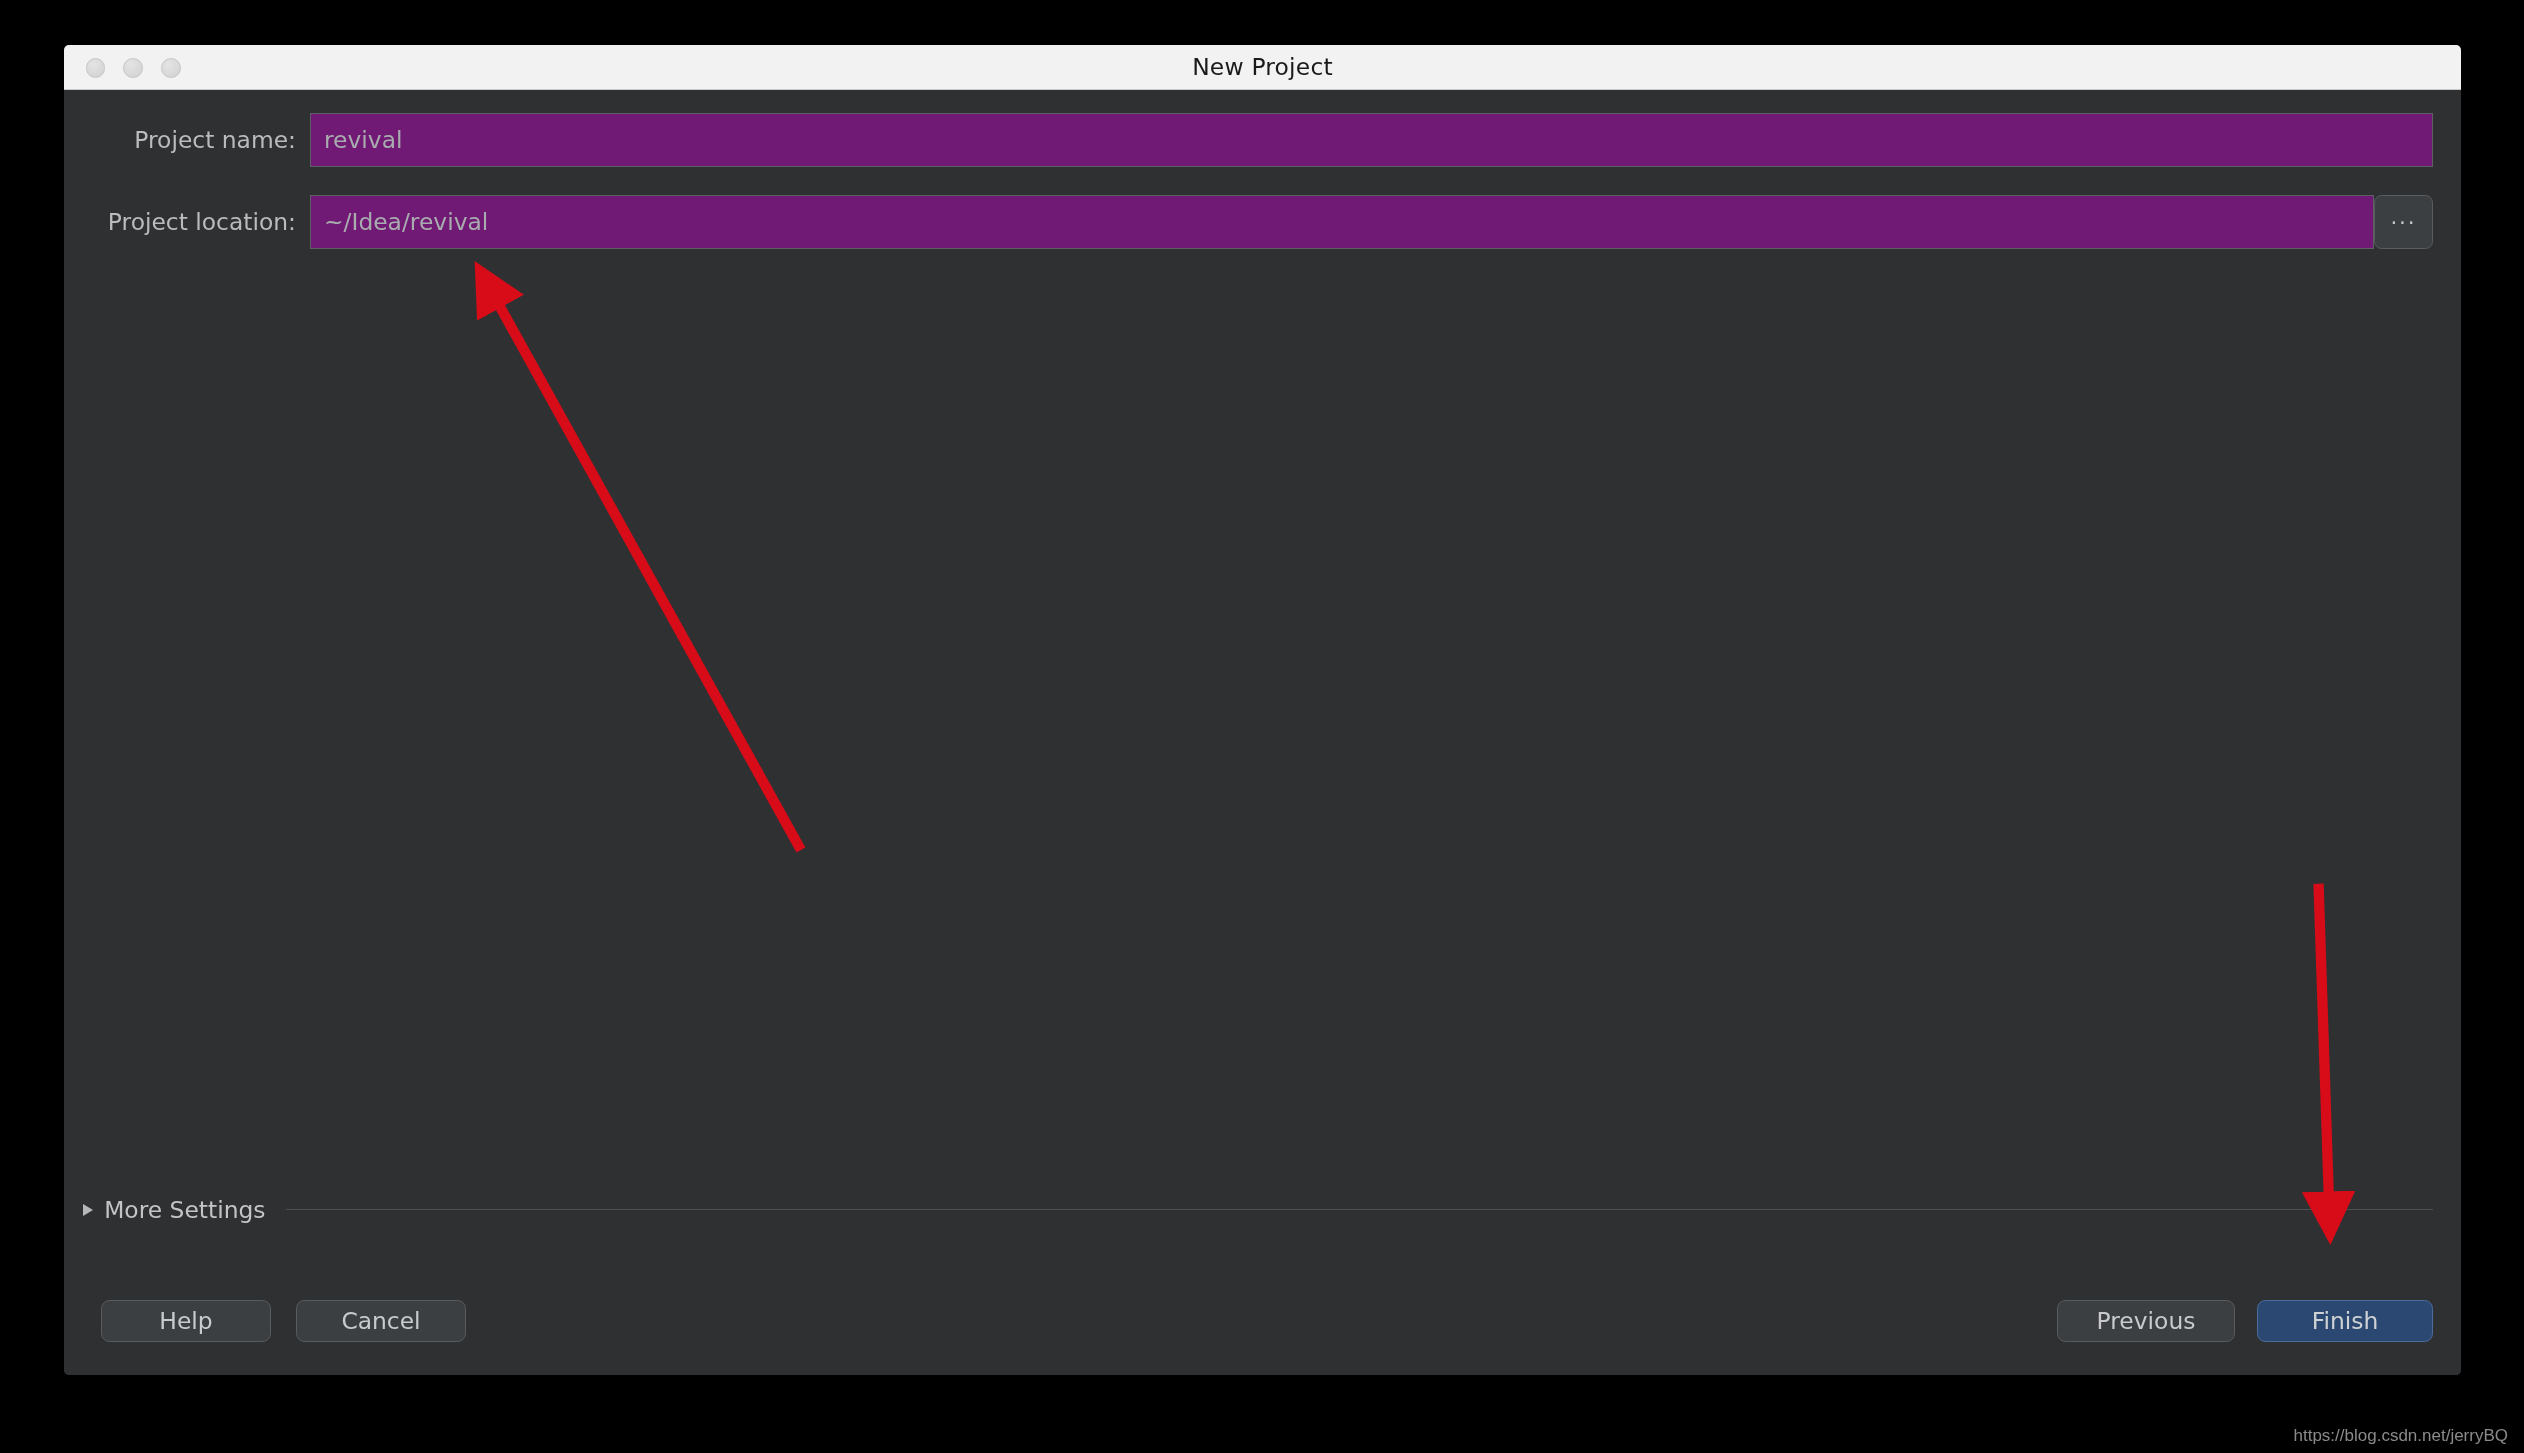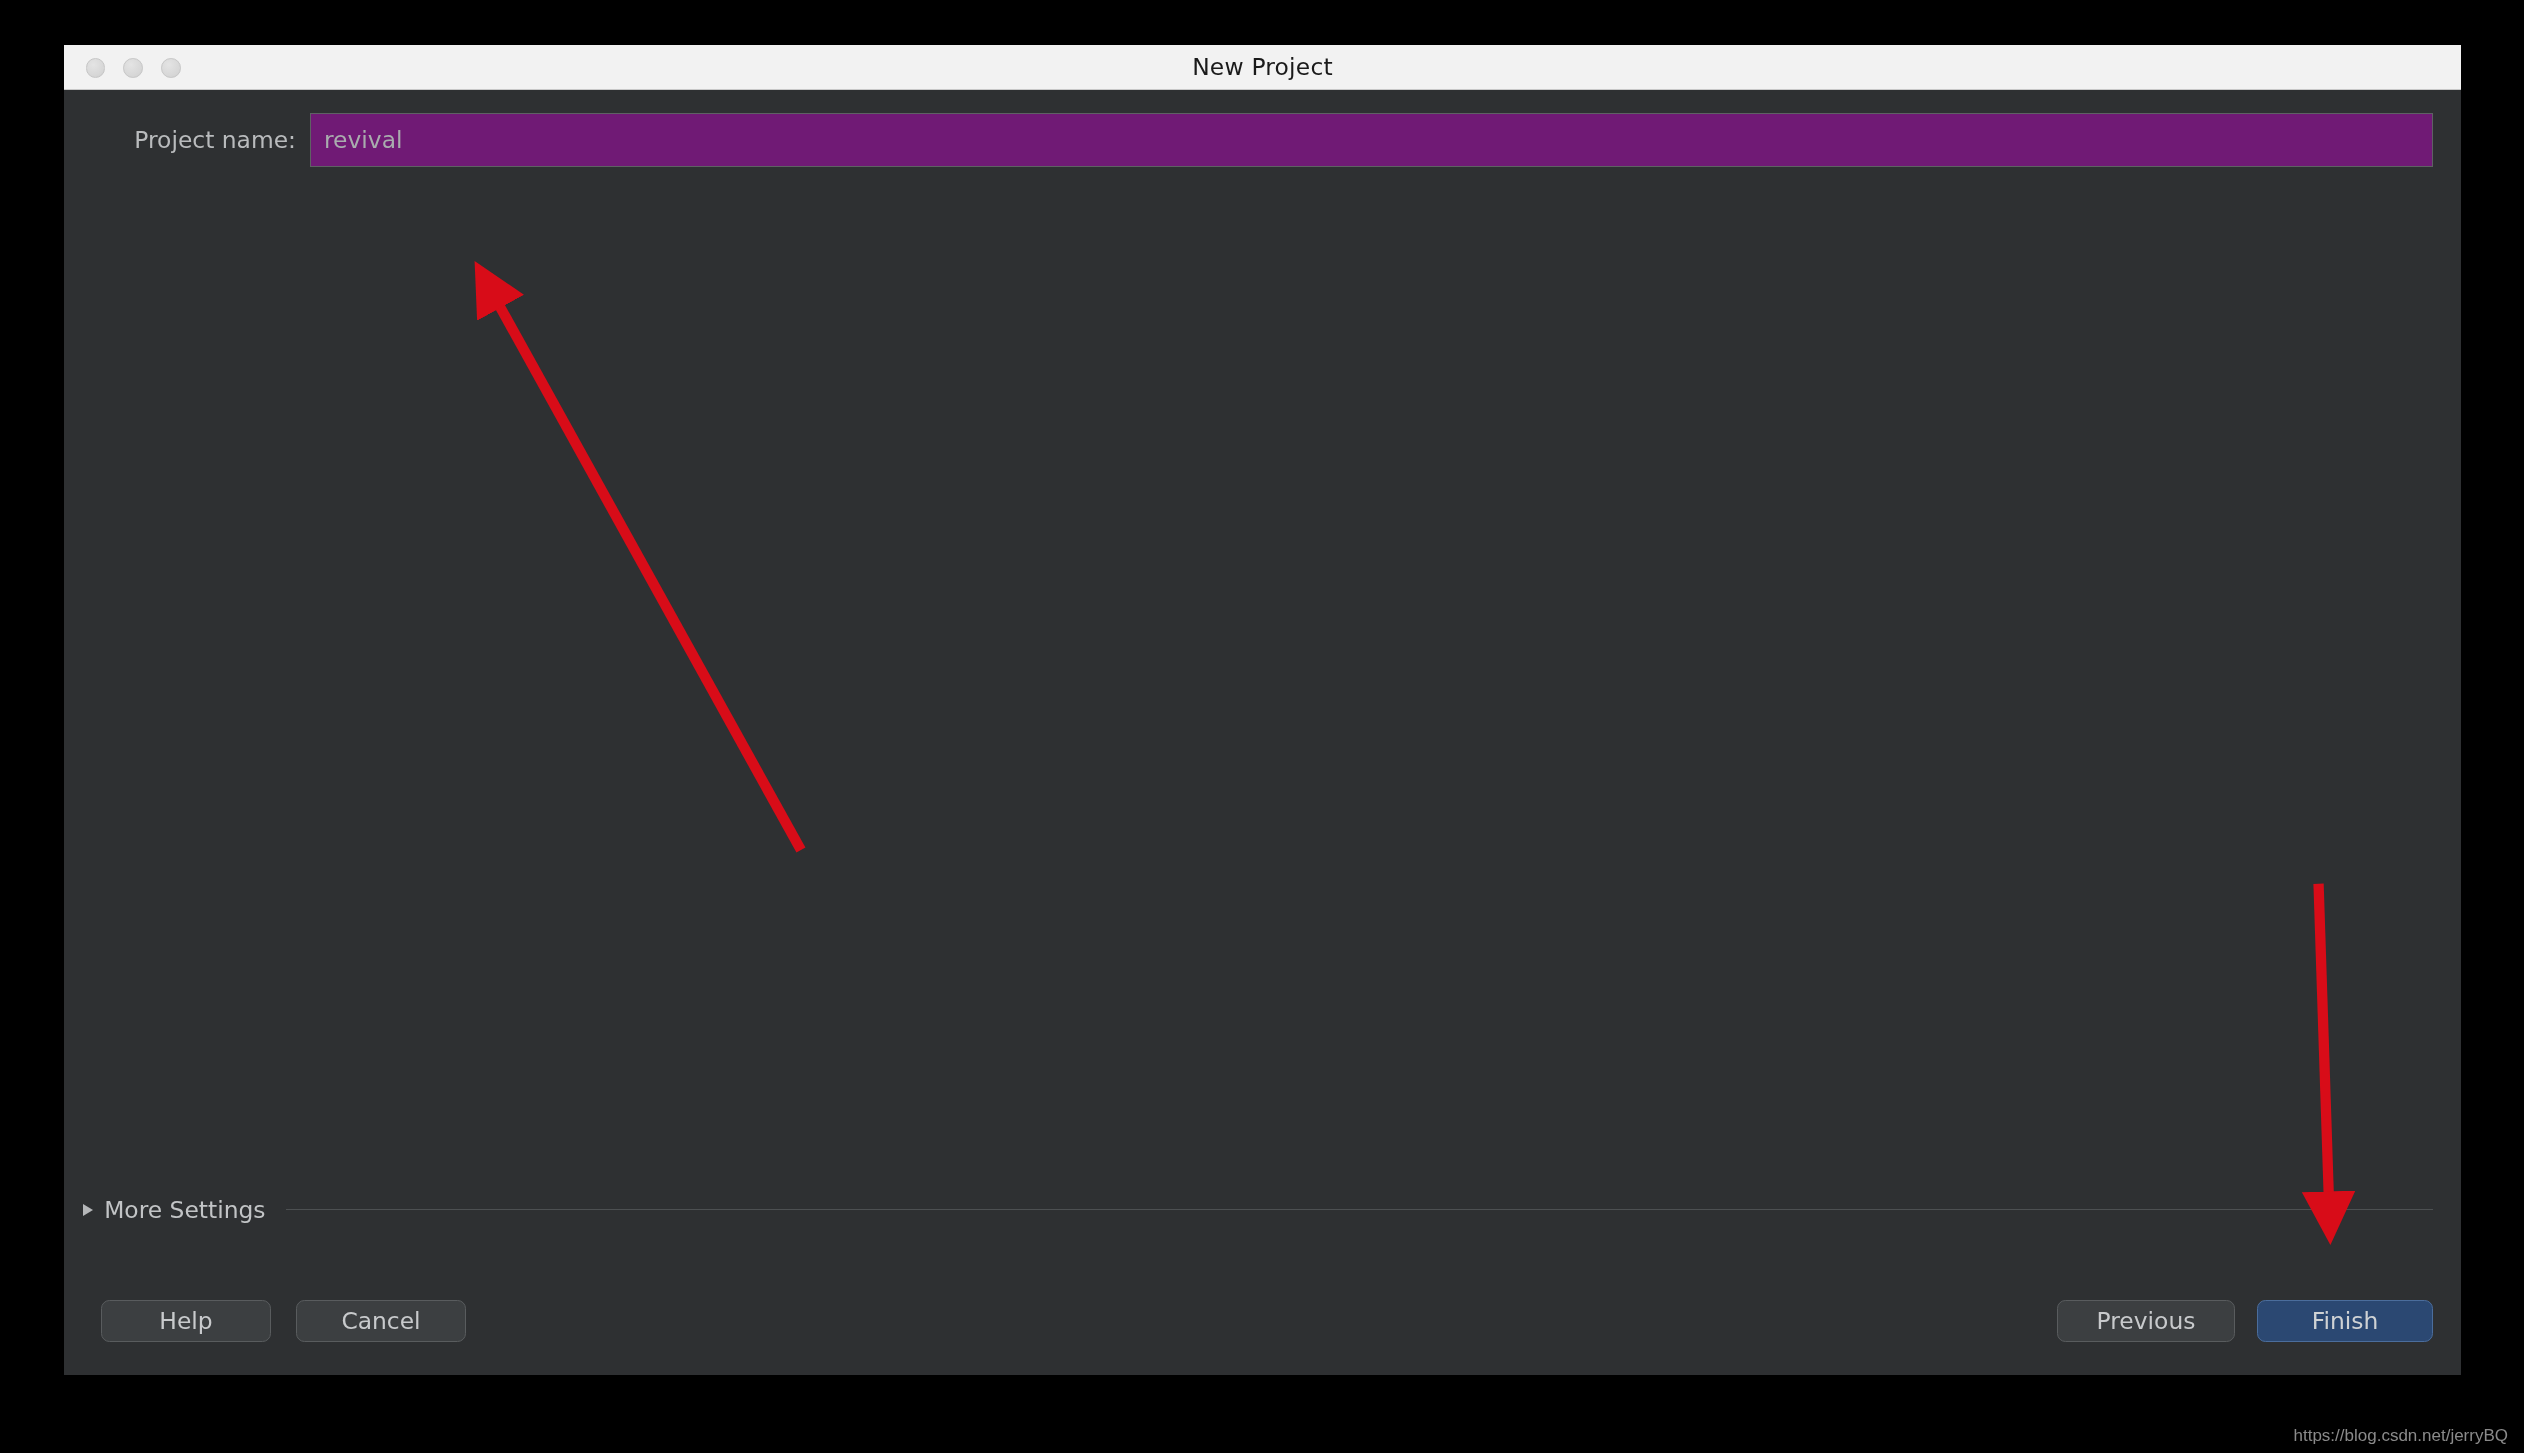--- a/index.html
+++ b/index.html
@@ -15,21 +15,21 @@
     position: relative;
   }
 
   
   #dialog {
     position: absolute;
     left: 64px;
     top: 45px;
     width: 2397px;
     height: 1330px;
-    border-radius: 0;
+    border-radius: 5px;
     background: #2e3032;
     box-sizing: border-box;
     overflow: hidden;
   }
 
   
   #titlebar {
     position: absolute;
     left: 0;
     top: 0;
@@ -239,20 +239,27 @@
     <div id="title-text">New Project</div>
   </div>
 
   <div id="dialog-body">
 
     <div class="form-row" id="row-name">
       <div class="field-label">Project name:</div>
       <div class="text-input" id="project-name-input" placeholder="">revival</div>
     </div>
 
+    <div class="form-row" id="row-location">
+      <div class="field-label">Project location:</div>
+      <div class="text-input" id="project-location-input" placeholder="">~/Idea/revival</div>
+      <div id="browse-button">
+        <span class="dots">...</span>
+      </div>
+    </div>
 
     <div id="more-settings-row">
       <div id="more-settings-arrow"></div>
       <div id="more-settings-label">More Settings</div>
       <div id="more-settings-rule"></div>
     </div>
 
     <div class="btn" id="help-button">Help</div>
     <div class="btn" id="cancel-button">Cancel</div>
     <div class="btn" id="previous-button">Previous</div>

